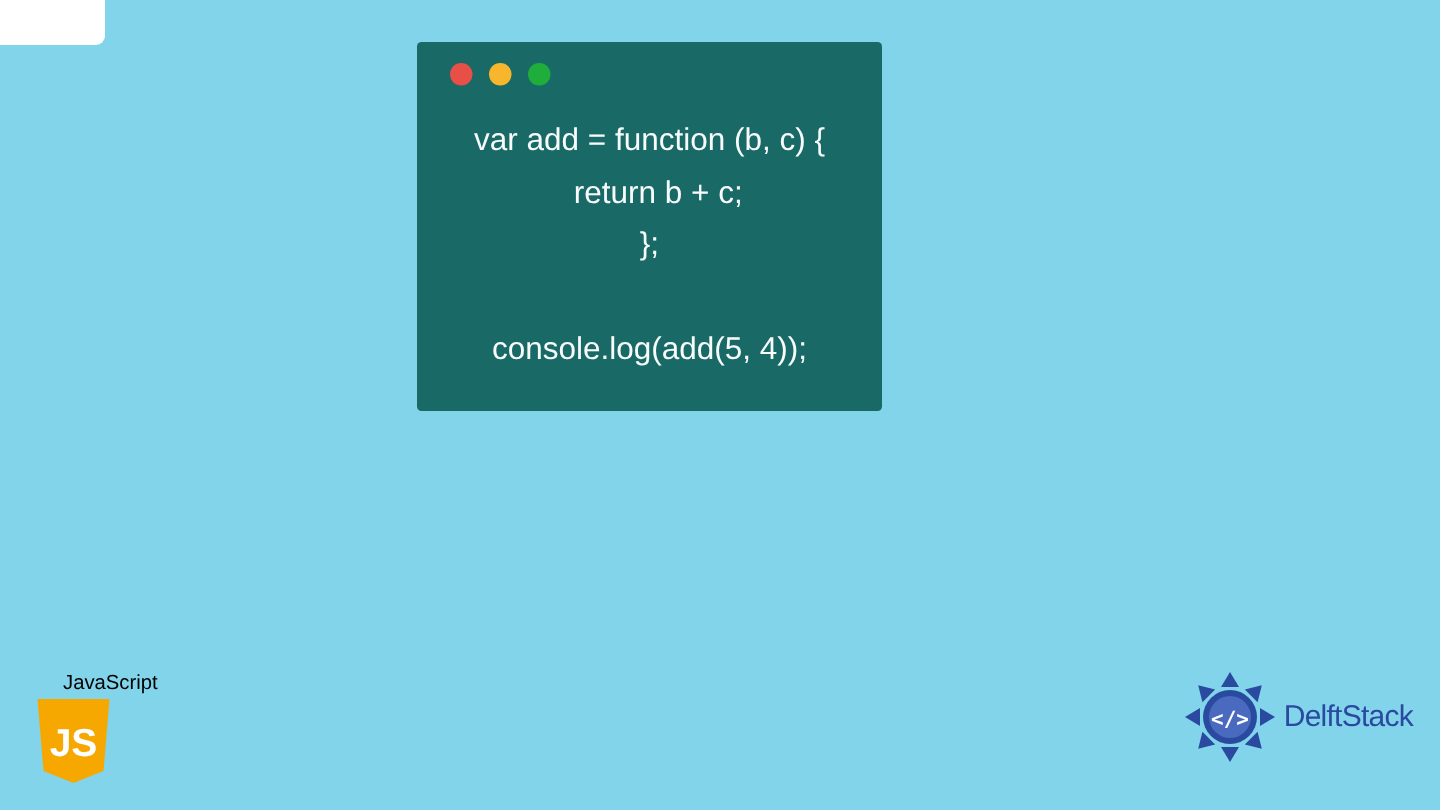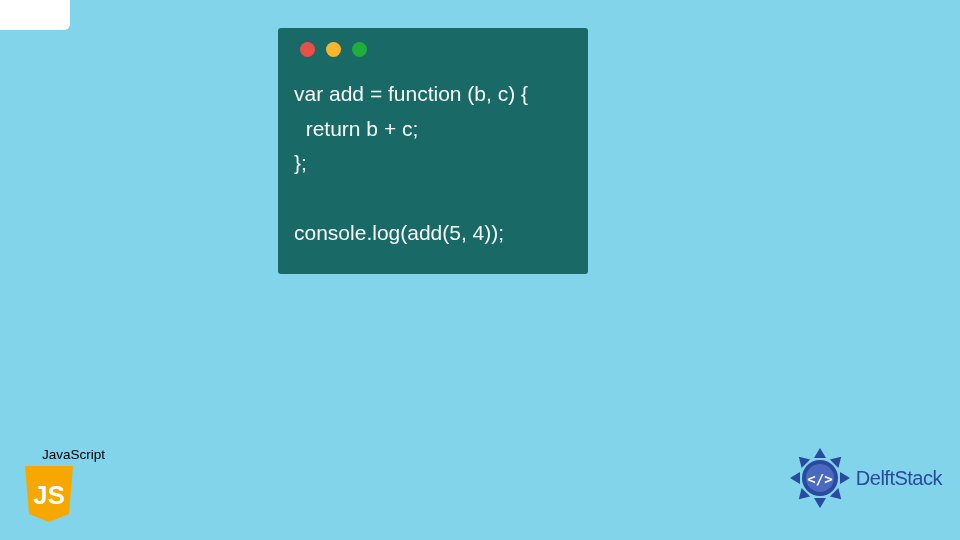--- a/index.html
+++ b/index.html
@@ -22,20 +22,21 @@
     }
     .code-window {
       position: absolute;
       top: 28px;
       left: 278px;
       width: 310px;
       background: #196a66;
       border-radius: 3px;
       padding: 14px 16px 24px 16px;
       color: #ffffff;
+      text-align: center;
     }
     .traffic-dots {
       display: flex;
       gap: 11px;
       margin-bottom: 20px;
       margin-left: 6px;
     }
     .dot {
       width: 15px;
       height: 15px;

